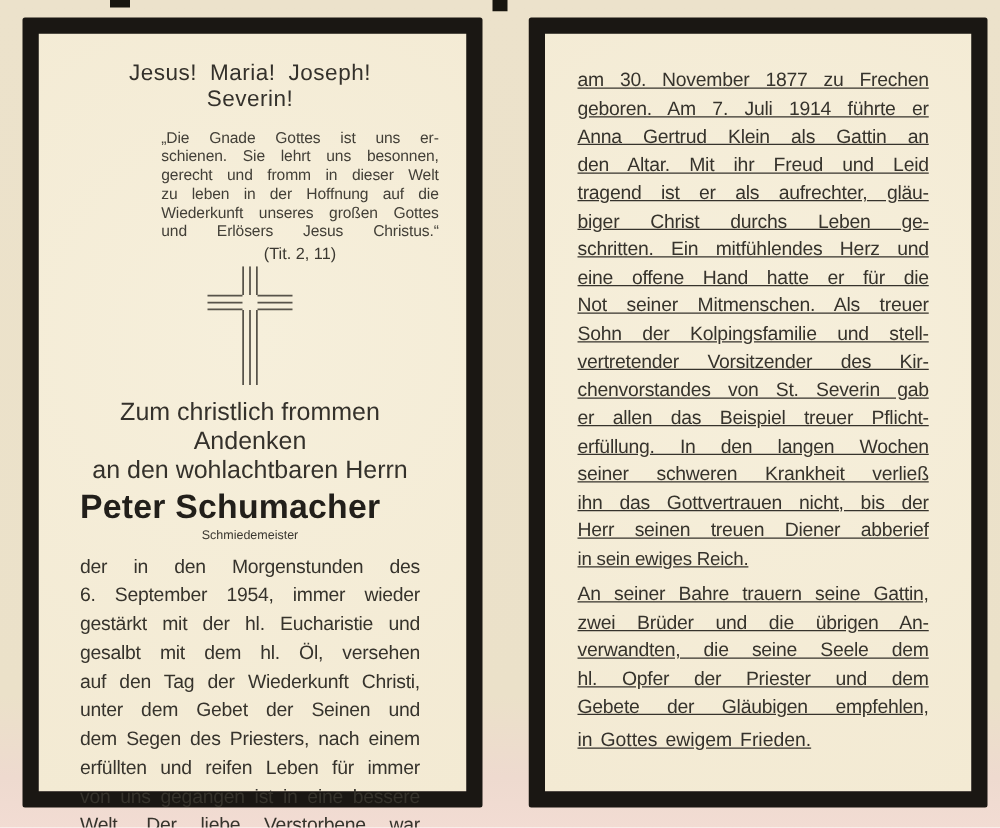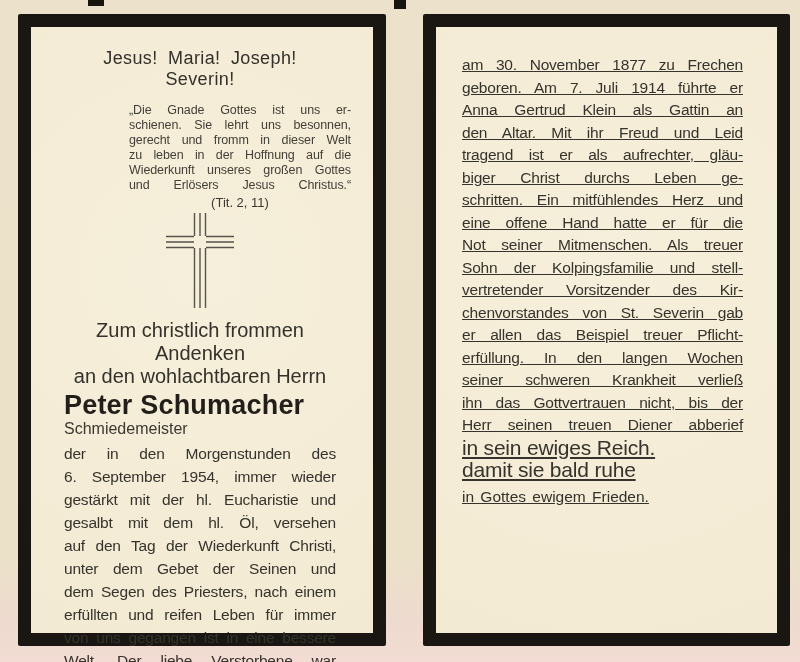--- a/index.html
+++ b/index.html
@@ -46,30 +46,30 @@
   .dedication {
     margin-top: 10px; text-align: center;
     font-size: 20px; line-height: 23px; color: #34312b;
   }
   .name {
     margin: 2px 0 0 0; text-align: left;
     font-size: 27px; line-height: 30px; font-weight: bold;
     letter-spacing: 0.2px; color: #221f1a;
   }
   .subtitle {
-    margin-top: 1px; 
-    font-size: 16px; line-height: 15px; color: #3b3831;
+    margin-top: 1px; text-align: center;
+    font-size: 10px; line-height: 15px; color: #3b3831;
   }
   .bodytext {
     font-size: 15.5px; letter-spacing: -0.2px;
     text-align: justify; text-align-last: justify;
   }
   .bodytext.left-body  { margin-top: 6px;  line-height: 23px; }
   .lastline {
-    font-size: 21px; letter-spacing: -0.2px; text-align: left;
+    font-size: 15px; letter-spacing: -0.2px; text-align: left;
   }
 
   
   .right-body   { margin-top: 27px; line-height: 22.5px; }
   .right-last   { line-height: 22.5px; }
   .mourners     { margin-top: 6px; line-height: 22.5px; }
   .closing {
     margin-top: 4px; text-align: left;
     font-size: 15.5px; line-height: 22px; word-spacing: 2px; color: #34312b;
   }
@@ -139,18 +139,22 @@
 vertretender Vorsitzender des Kir-
 chenvorstandes von St. Severin gab
 er allen das Beispiel treuer Pflicht-
 erfüllung. In den langen Wochen
 seiner schweren Krankheit verließ
 ihn das Gottvertrauen nicht, bis der
 Herr seinen treuen Diener abberief</div>
 
     <div class="lastline right-last">in sein ewiges Reich.</div>
 
+    <div class="bodytext mourners multiline">An seiner Bahre trauern seine Gattin,
+zwei Brüder und die übrigen An-
+verwandten, die seine Seele dem
+hl. Opfer der Priester und dem
+Gebete der Gläubigen empfehlen,</div>
 
-    <div class="lastline right-last">damit sie bald ruhe</div>
 
     <div class="closing">in Gottes ewigem Frieden.</div>
   </div>
 </section>
 
 </body></html>

